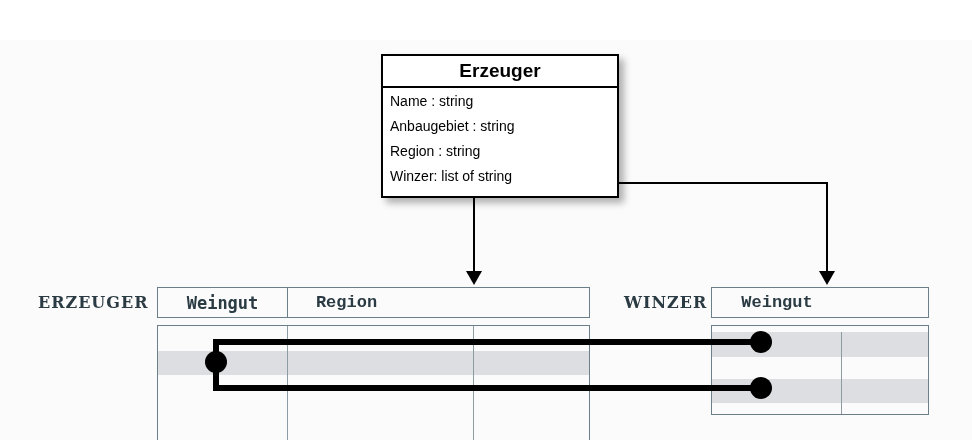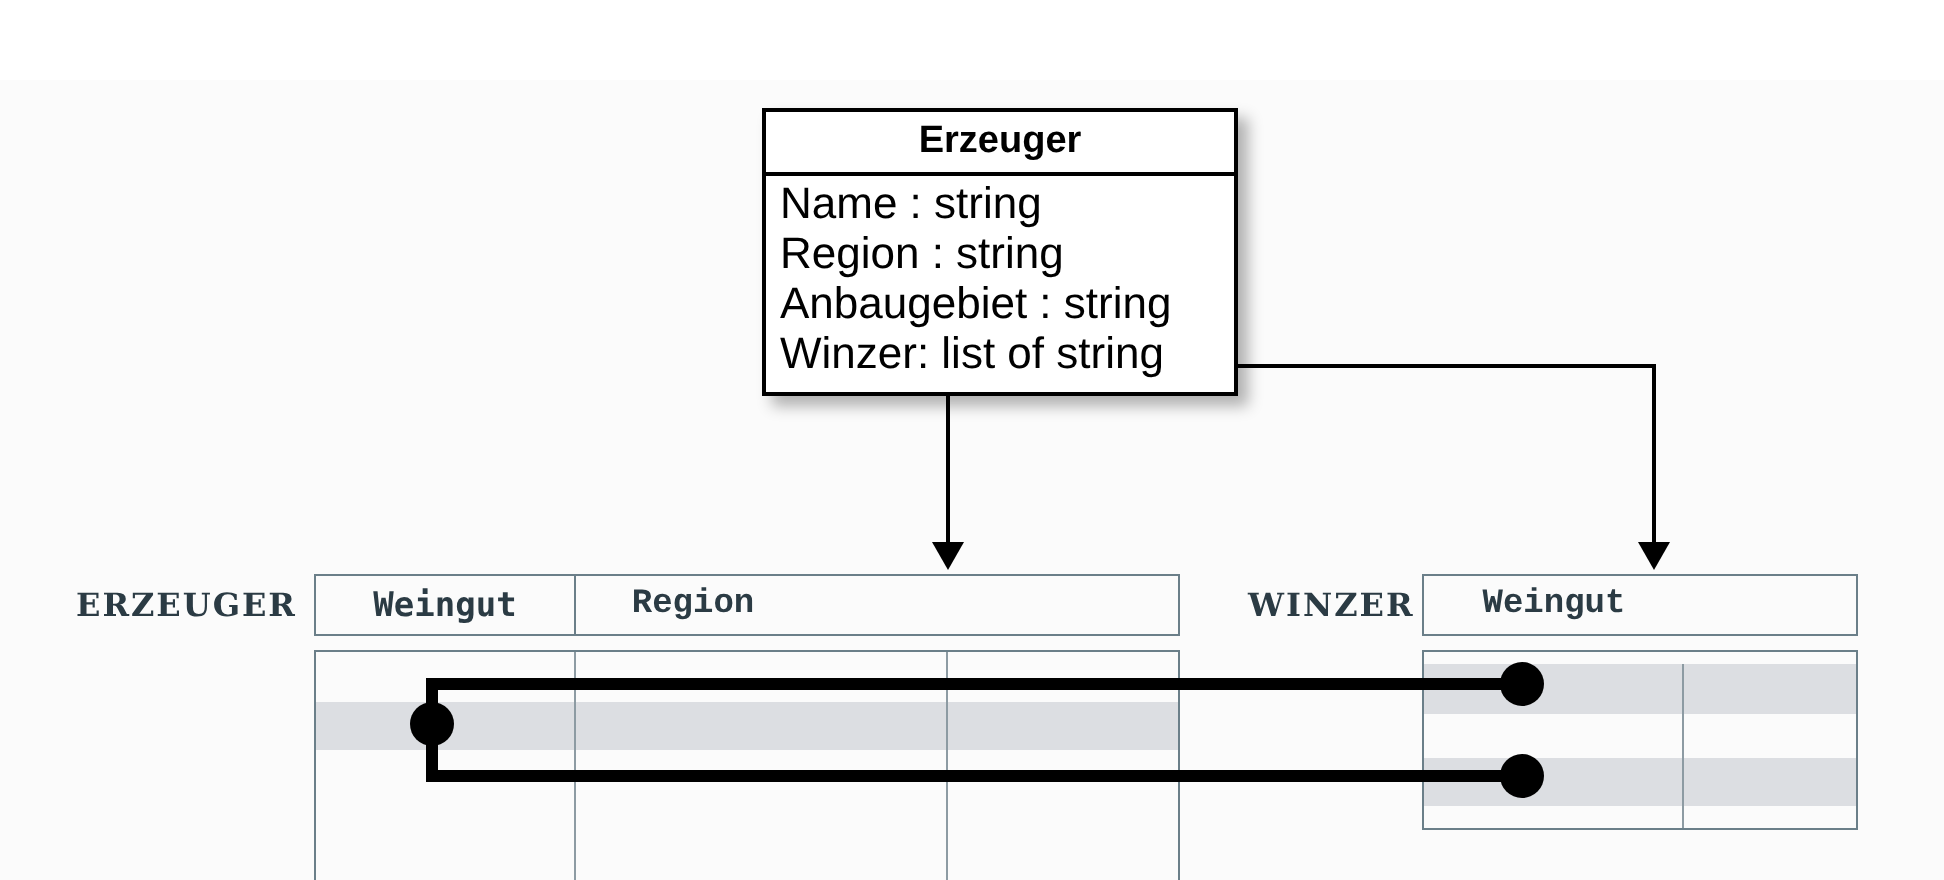--- a/index.html
+++ b/index.html
@@ -40,21 +40,21 @@
     font-weight: bold;
     font-size: 19px;
     color: #000;
     border-bottom: 2px solid #000;
     font-family: "Liberation Sans", sans-serif;
   }
   .uml-attrs {
     padding: 1px 0 0 7px;
   }
   .uml-attr {
-    font-size: 22px;
+    font-size: 14px;
     line-height: 25px;
     color: #000;
     white-space: nowrap;
     font-family: "Liberation Sans", sans-serif;
   }
 
   
   .thin-line {
     position: absolute;
     background: #000000;
@@ -140,22 +140,22 @@
 </style>
 </head>
 <body>
 
 <div id="canvas">
 
   <div class="uml-box">
     <div class="uml-title">Erzeuger</div>
     <div class="uml-attrs">
       <div class="uml-attr">Name : string</div>
+      <div class="uml-attr">Anbaugebiet : string</div>
       <div class="uml-attr">Region : string</div>
-      <div class="uml-attr">Anbaugebiet : string</div>
       <div class="uml-attr">Winzer: list of string</div>
     </div>
   </div>
 
   <div class="thin-line" style="left:473px; top:158px; width:2px; height:76px;"></div>
   <div class="arrowhead" style="left:466px; top:231px;"></div>
 
   <div class="thin-line" style="left:608px; top:142px; width:220px; height:2px;"></div>
   <div class="thin-line" style="left:826px; top:142px; width:2px; height:92px;"></div>
   <div class="arrowhead" style="left:819px; top:231px;"></div>

